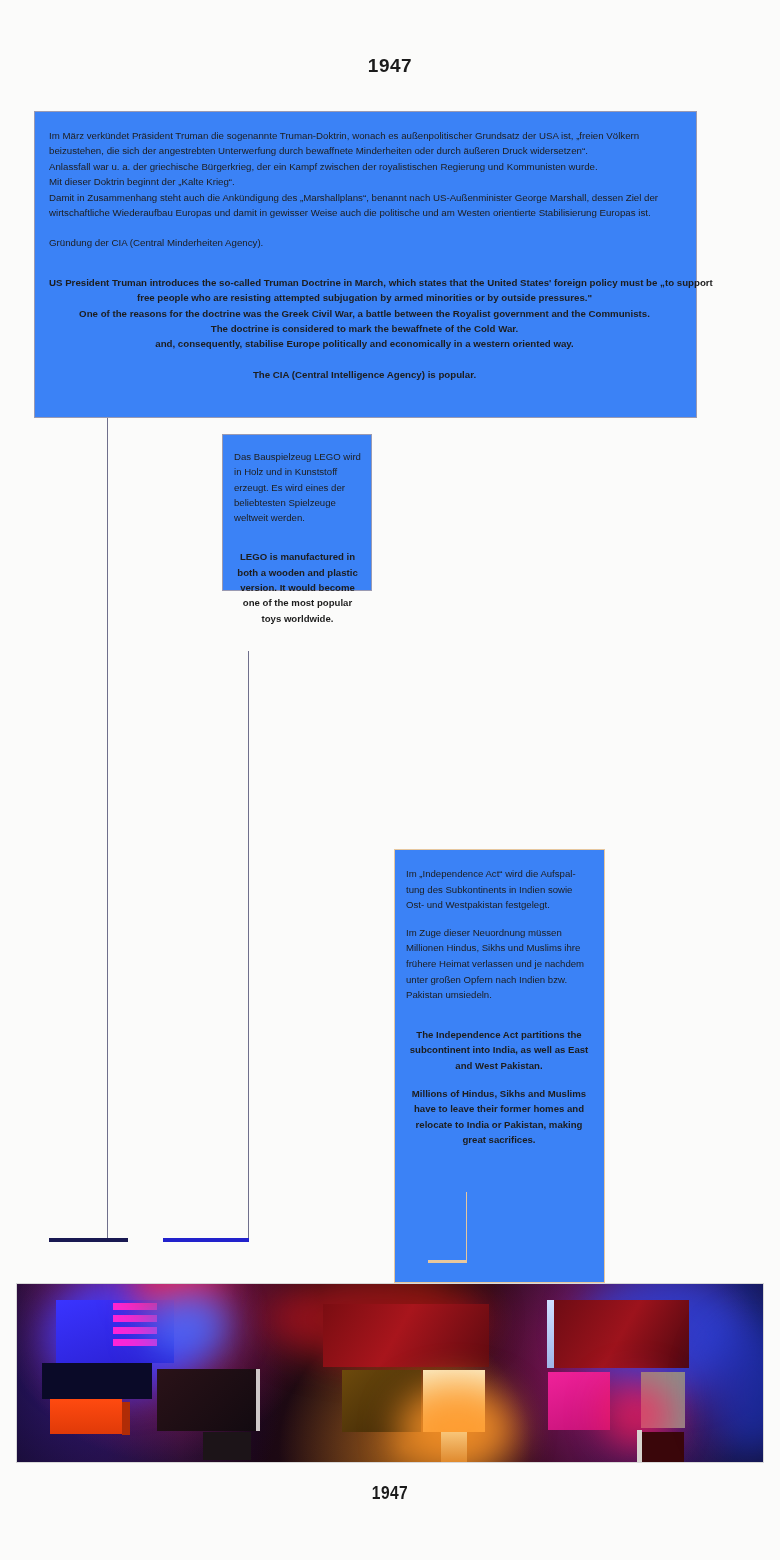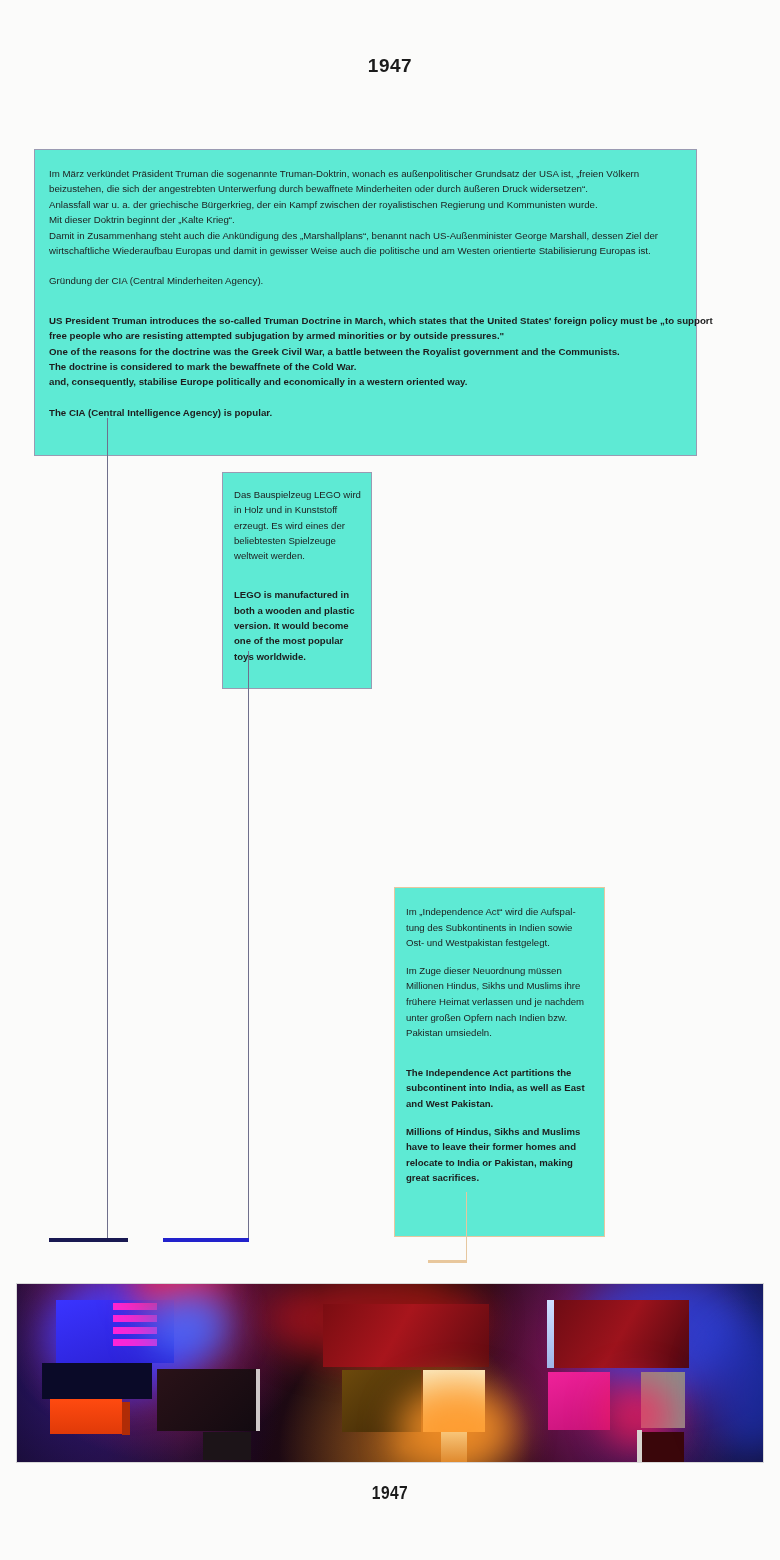--- a/index.html
+++ b/index.html
@@ -32,24 +32,23 @@
     font-size: 19px;
     font-weight: 700;
     letter-spacing: .5px;
     color: #1b1b1b;
     transform: scaleX(.82);
   }
 
   
   .event-box {
     position: absolute;
-    background: #5eead4;
+    background: #3b82f6;
     border: 1px solid #9a9ab2;
     padding: 12px 14px 12px 14px;
-    margin-top: 38px;
   }
   .event-box.accent-orange { border-color: #e6c79f; }
 
   .ev-line {
     font-size: 9.6px;
     line-height: 15.1px;
     color: #1d1d1d;
     white-space: nowrap;
   }
   .ev-gap { height: 15px; }
@@ -60,34 +59,34 @@
   #box-truman {
     left: 34px; top: 111px;
     width: 663px; height: 307px;
     padding: 16px 16px 10px 14px;
   }
   #box-truman .ev-line { font-size: 9.7px; line-height: 15.4px; }
 
   
   #box-lego {
     left: 222px; top: 434px;
-    width: 150px; height: 217px;
+    width: 150px; height: 157px;
     padding: 14px 10px 10px 11px;
   }
   #box-lego .ev-line { font-size: 9.6px; line-height: 15.3px; white-space: normal; }
 
   
   #box-india {
     left: 394px; top: 849px;
-    width: 211px; height: 350px;
+    width: 211px; height: 434px;
     padding: 16px 12px 10px 11px;
   }
   #box-india .ev-line { font-size: 9.6px; line-height: 15.6px; white-space: normal; }
 
-  .bold-en { font-weight: 700; }
+  .bold-en { font-weight: 700; text-align: center; }
 
   
   .conn { position: absolute; background: #6f6f8c; }
   .conn-v { width: 1px; }
 
   
   .marker {
     position: absolute;
     height: 4px;
   }

